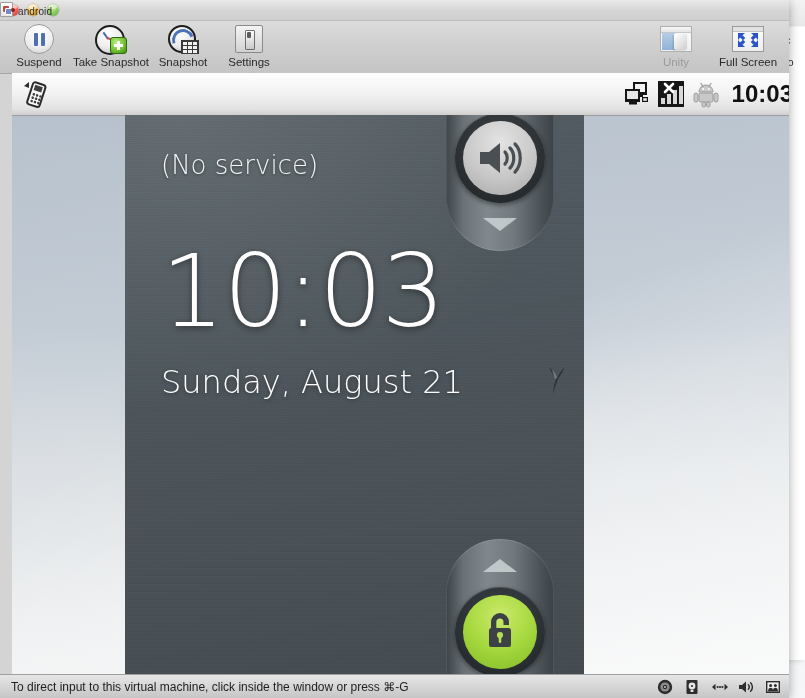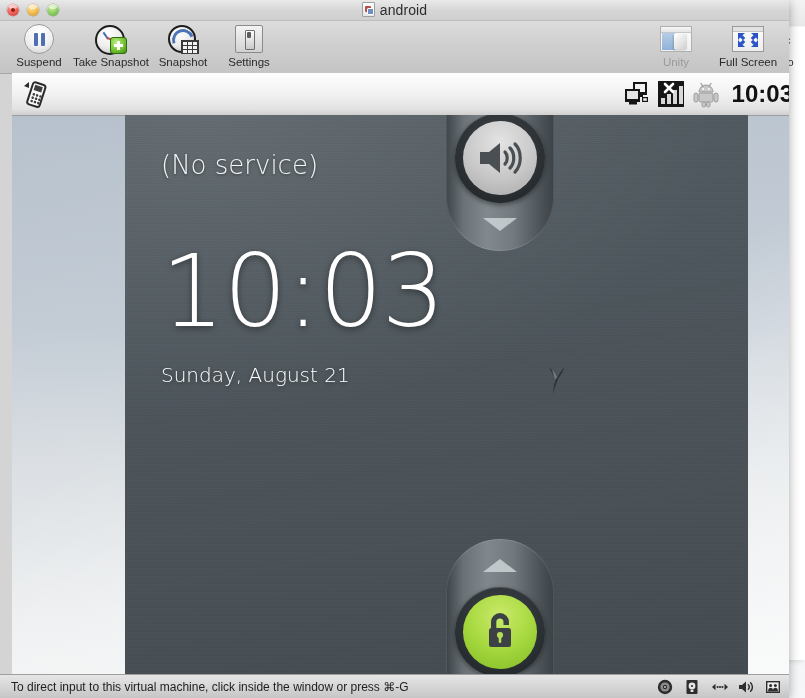--- a/index.html
+++ b/index.html
@@ -107,22 +107,22 @@
   }
   .tl.close  { background: radial-gradient(circle at 40% 32%, #ff9a94 0%, #f0655c 45%, #c9342c 100%); }
   .tl.close .dot {
     position:absolute; left:4px; top:4px; width:4px; height:4px; border-radius:50%;
     background:#8d1f18; z-index:2;
   }
   .tl.min    { background: radial-gradient(circle at 40% 32%, #ffe39a 0%, #f4bf52 45%, #cd9120 100%); }
   .tl.max    { background: radial-gradient(circle at 40% 32%, #c9efa0 0%, #92d166 45%, #5ba63b 100%); }
   .win-title {
     position: absolute; left: 0; right: 0; top: 2px;
-    text-align: center;
-    font-size: 14px;
+    text-align: left;
+    font-size: 10px;
     color: #2d2d2d;
     letter-spacing: 0.1px;
   }
   .win-title .doc-icon {
     display: inline-block;
     width: 11px; height: 13px;
     vertical-align: -2px;
     margin-right: 5px;
     background: linear-gradient(180deg,#fdfdfd,#e6e6e6);
     border: 1px solid #9e9e9e;
@@ -271,21 +271,21 @@
   }
   .ic-phone{width:36px;height:32px;position:relative;}
   .ic-net{width:28px;height:28px;position:relative;}
   .ic-sig{width:26px;height:28px;position:relative;}
   .ic-robot{width:30px;height:28px;position:relative;}
 
   
   .android-view {
     position:absolute;
     left: 113px; top: 42px;
-    width: 623px; height: 560px;
+    width: 459px; height: 560px;
     overflow:hidden;
     background: #4e575d;
     text-decoration: underline;
   }
   .android-wall {
     position:absolute; inset:0;
     background:
       radial-gradient(ellipse 140% 90% at 12% 0%, rgba(255,255,255,0.10) 0%, rgba(255,255,255,0) 60%),
       linear-gradient(170deg, #535c62 0%, #4d565c 35%, #495056 70%, #434a50 100%);
   }
@@ -309,21 +309,21 @@
   }
   .lock-clock{
     position:absolute; left:36px; top:127px;
     color:#ffffff; font-size:100px; font-weight:300; line-height:1;
     letter-spacing:-1px;
     text-shadow:0 2px 6px rgba(0,0,0,0.45);
     font-family:"DejaVu Sans", sans-serif;
   }
   .lock-date{
     position:absolute; left:36px; top:248px;
-    color:#ffffff; font-size:20px; font-weight:300;
+    color:#ffffff; font-size:32px; font-weight:300;
     text-shadow:0 1px 4px rgba(0,0,0,0.45);
     font-family:"DejaVu Sans", sans-serif;
   }
 
   
   .tab-track{
     position:absolute; left:321px; width:108px;
     background:linear-gradient(90deg,
       rgba(60,66,70,0.92) 0%,
       rgba(108,116,121,0.92) 16%,

